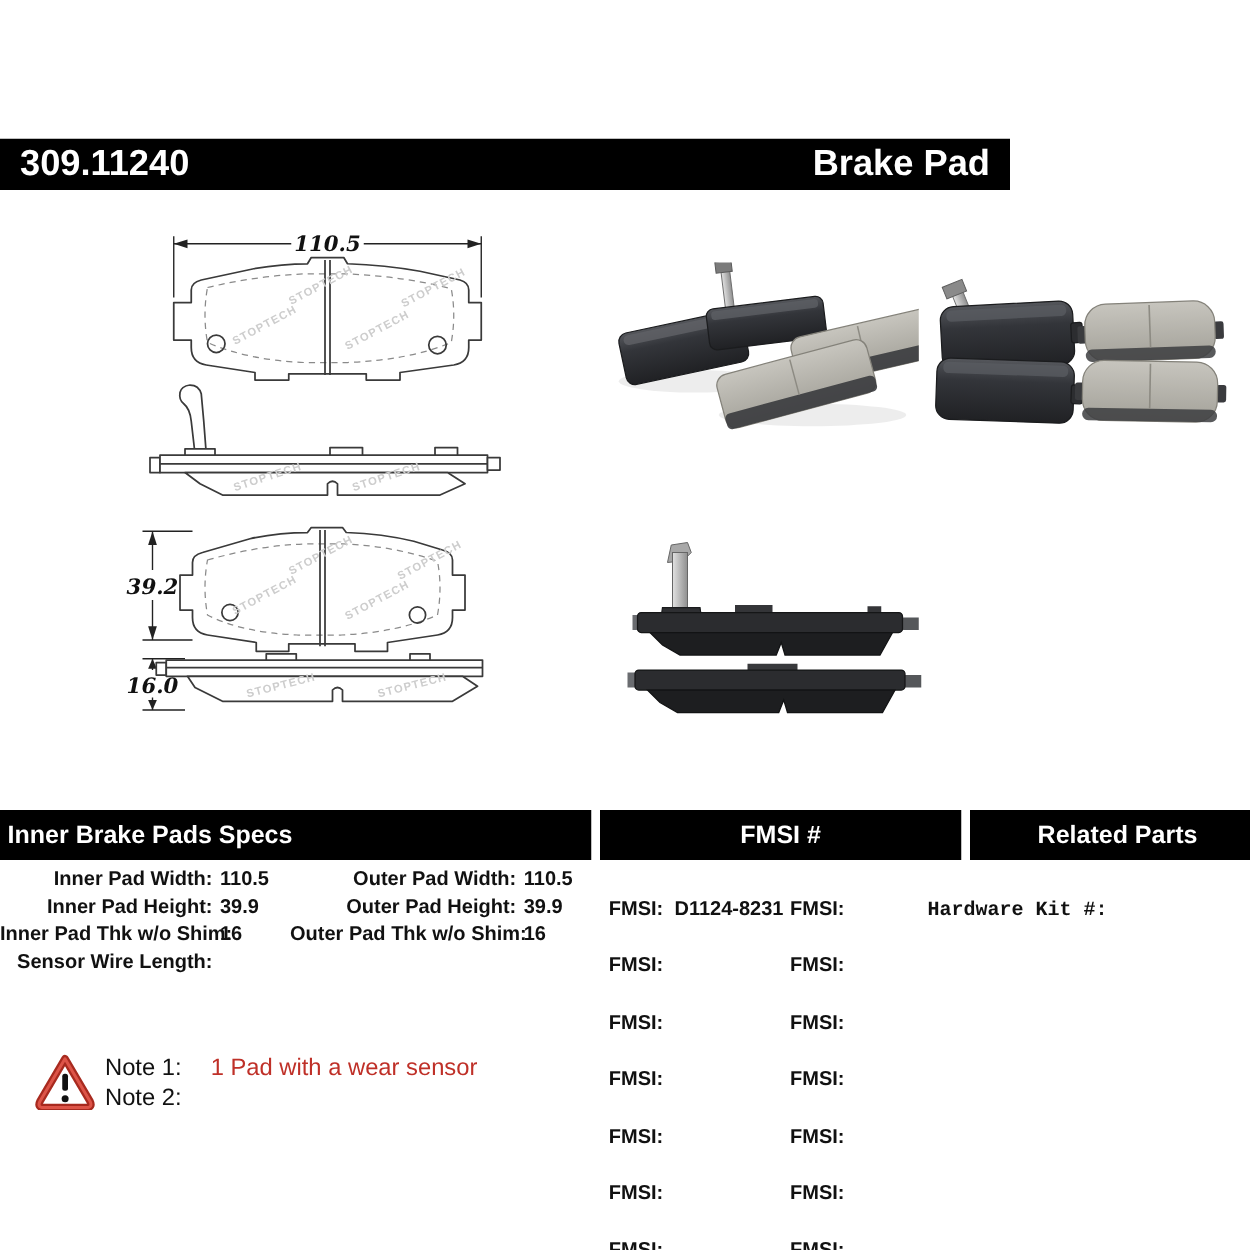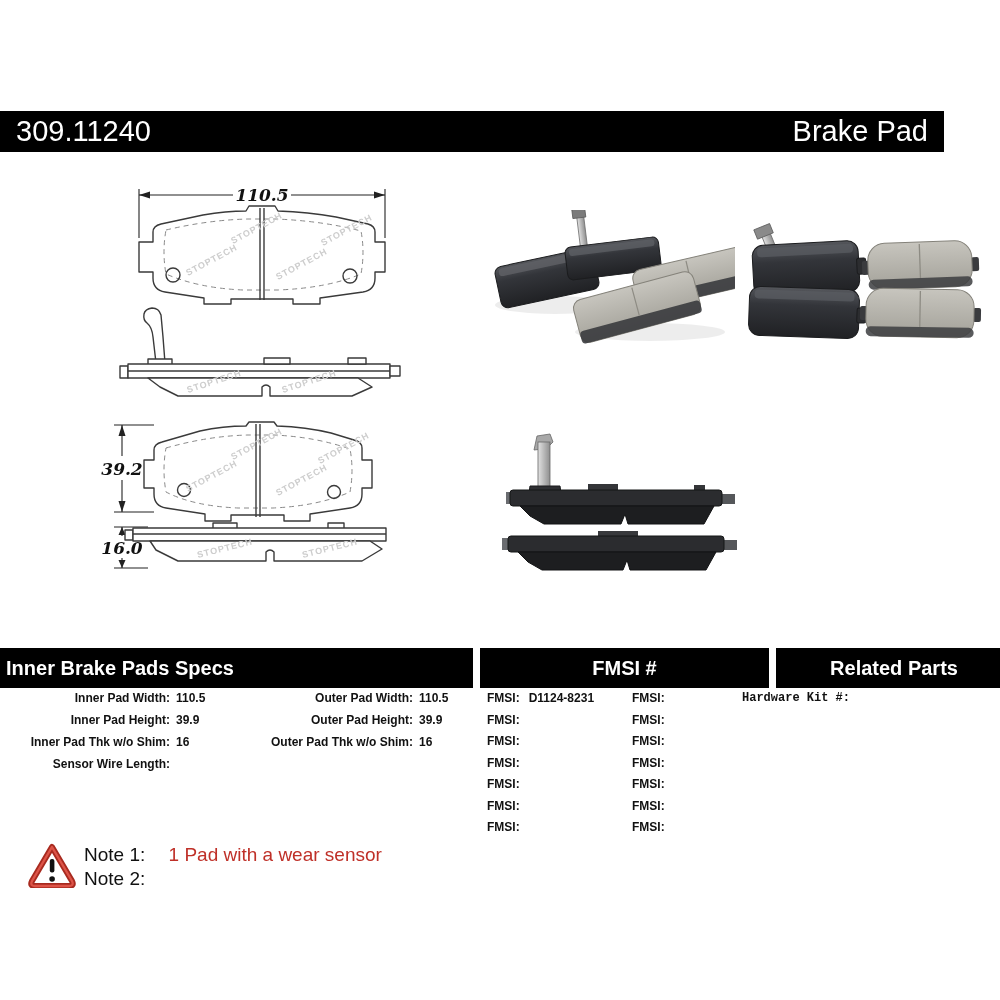--- a/index.html
+++ b/index.html
@@ -1,40 +1,40 @@
 <!DOCTYPE html>
 <html><head>
 <meta charset="utf-8">
 <style>
   html,body{margin:0;padding:0;background:#fff;}
   #page{position:relative;width:1000px;height:1000px;background:#fff;overflow:hidden;
         font-family:"Liberation Sans",sans-serif;color:#111;}
   .abs{position:absolute;}
 
   
-  .title-bar{left:0;top:111px;width:944px;height:41px;background:#000;color:#fff;
+  .title-bar{left:0;top:111px;width:808px;height:41px;background:#000;color:#fff;
              display:flex;justify-content:space-between;align-items:center;
-             padding:0 16px;box-sizing:border-box;font-weight:normal;font-size:29px;}
+             padding:0 16px;box-sizing:border-box;font-weight:bold;font-size:29px;}
 
   
   .sec-bar{top:648px;height:40px;background:#000000;color:#fff;font-weight:bold;font-size:20px;
            display:flex;align-items:center;justify-content:center;box-sizing:border-box;}
   .sec-bar.split{justify-content:flex-start;}
   .sec-bar .half{position:absolute;top:0;height:40px;display:flex;align-items:center;justify-content:center;}
 
   
   .spec-col{top:691px;}
-  .spec-row{height:22px;display:flex;align-items:flex-start;font-weight:bold;font-size:12px;white-space:nowrap;}
+  .spec-row{height:22px;display:flex;align-items:flex-end;font-weight:bold;font-size:16px;white-space:nowrap;}
   .spec-row .lbl{display:inline-block;text-align:right;}
   .spec-row .val{margin-left:6px;}
   .inner-col .lbl{width:170px;}
   .outer-col .lbl{width:181px;}
   .fmsi-row .lbl{text-align:left;}
   .fmsi-row .val{margin-left:9px;}
-  .fmsi-row{height:21.5px;}
+  .fmsi-row{height:21.5px;margin-top:24px;}
 
   
   .note-row{font-size:19px;white-space:nowrap;}
   .note-label{color:#111;text-align:right;}
   .note-red{color:#bf3028;}
 
   
   svg{display:block;}
   .ln{stroke:#3a3a3a;stroke-width:1.4;fill:none;stroke-linejoin:round;}
   .lnf{stroke:#3a3a3a;stroke-width:1.4;fill:#fff;stroke-linejoin:round;}

